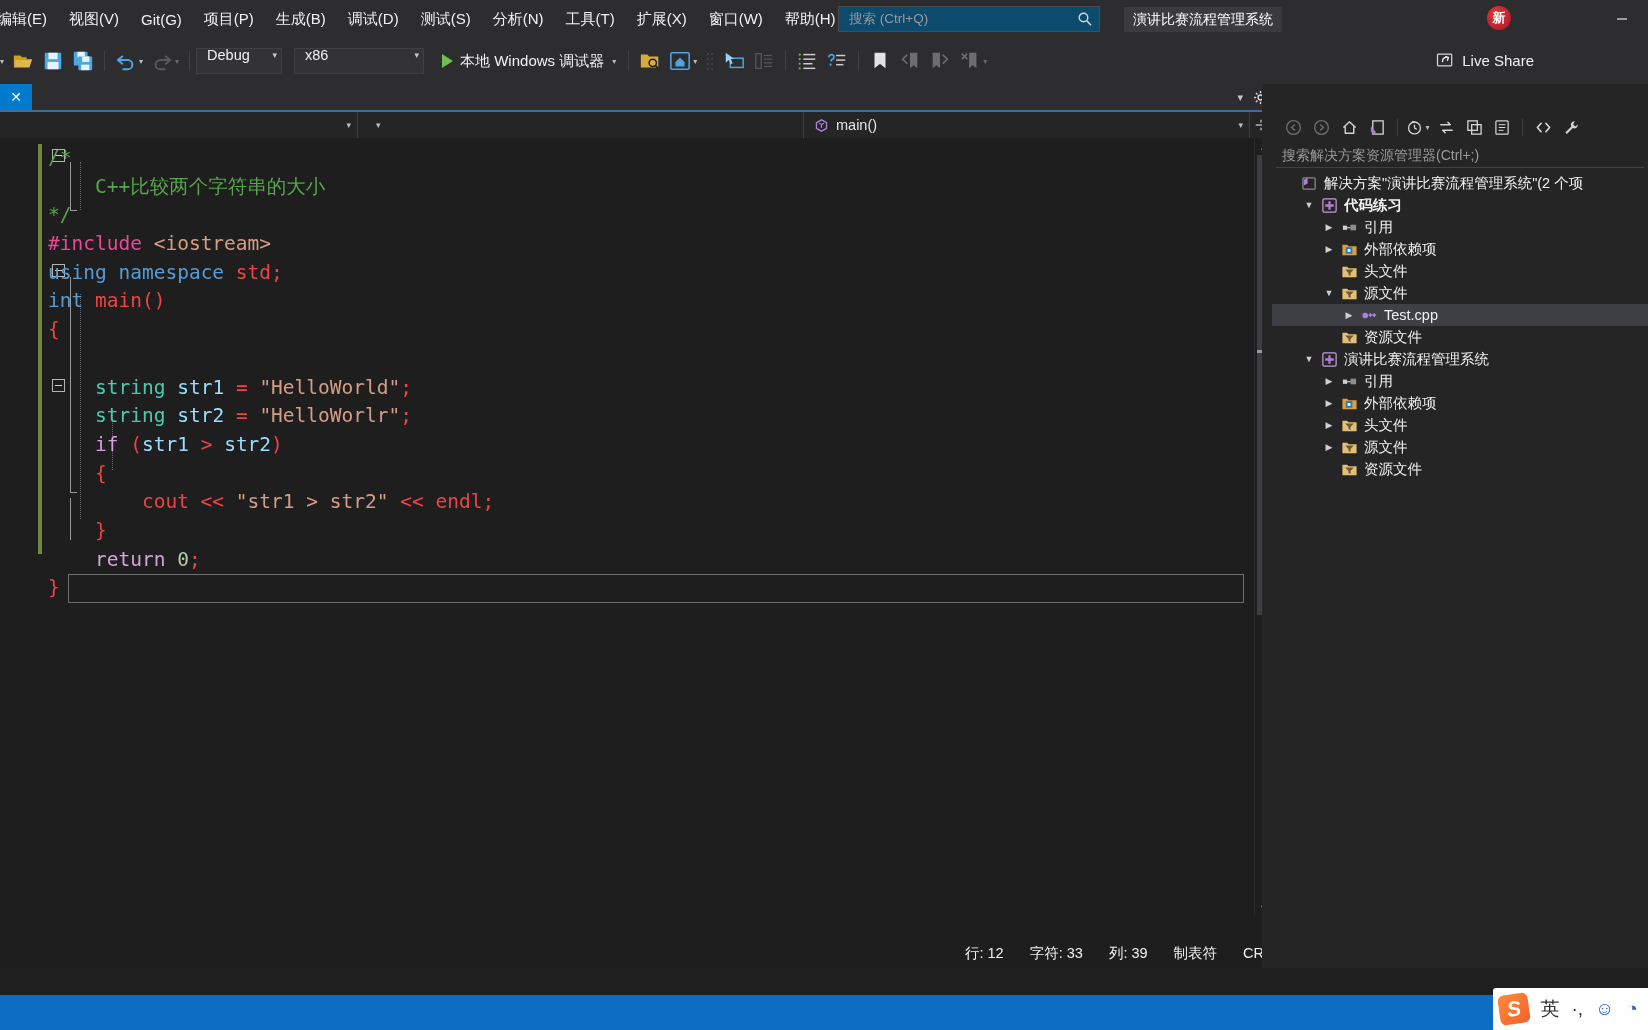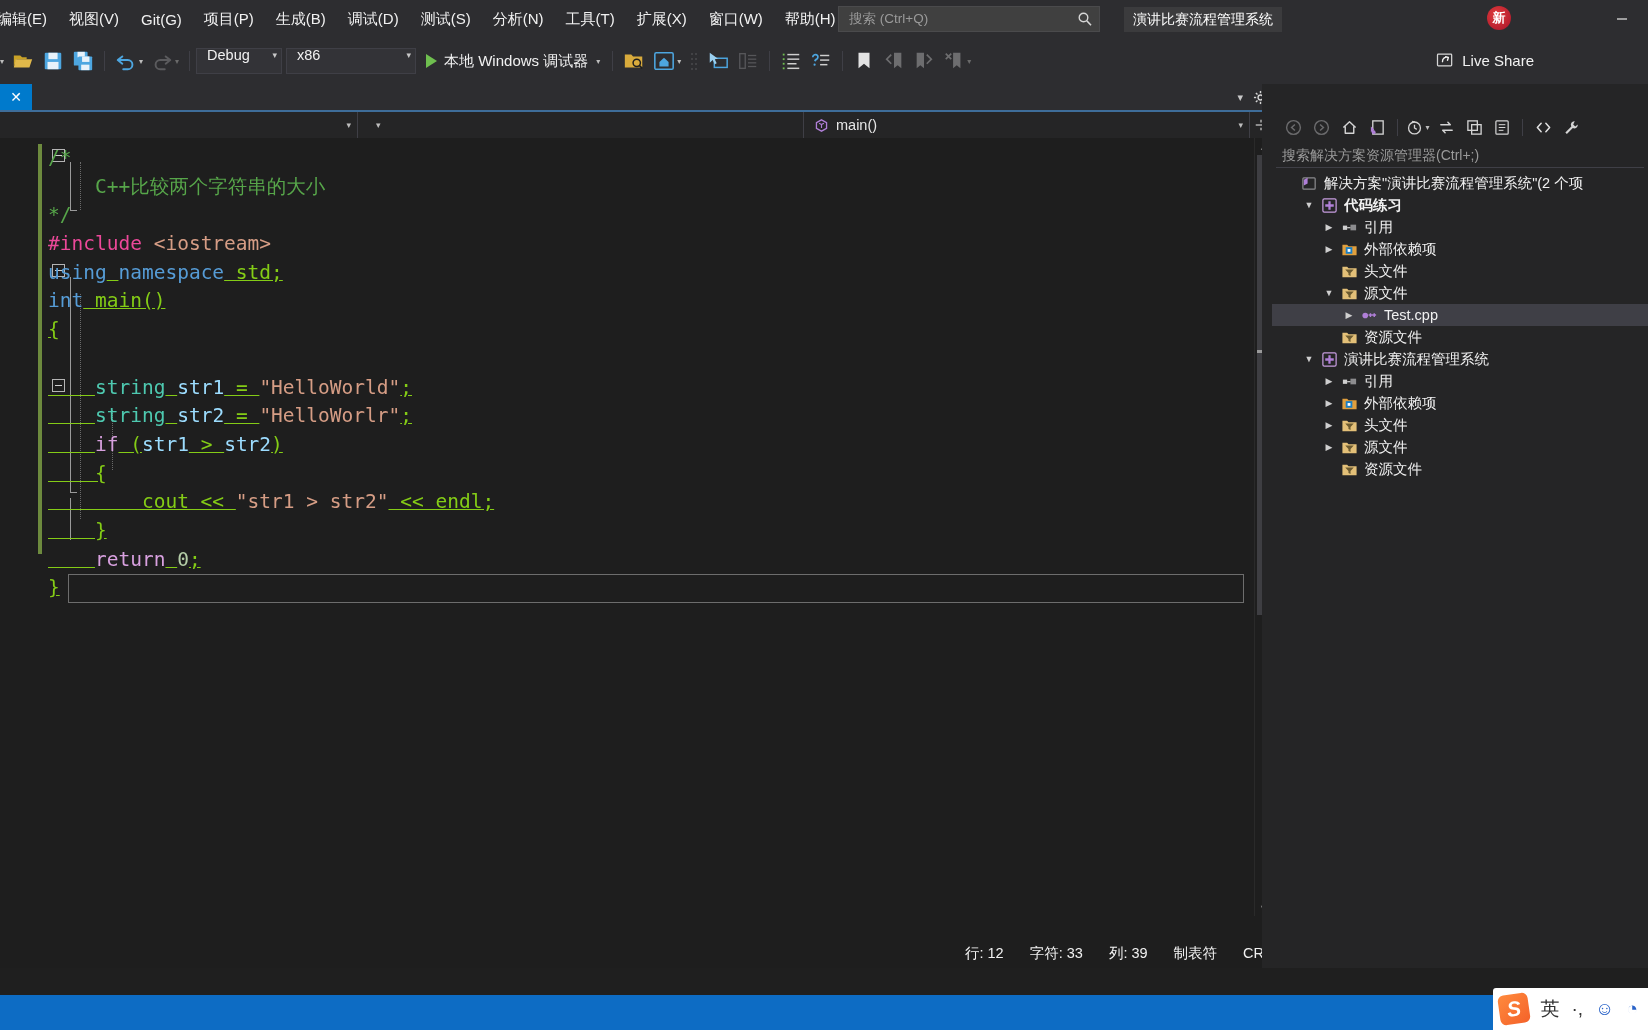--- a/index.html
+++ b/index.html
@@ -17,21 +17,21 @@
     position: absolute; top: 0; left: 0; width: 1648px; height: 38px;
     background: #2d2d30; display: flex; align-items: center;
   }
   .menu-items { display: flex; align-items: center; margin-left: -14px; }
   .menu-item {
     color: #f1f1f1; font-size: 15px; padding: 6px 11px; white-space: nowrap;
     cursor: default;
   }
   .qsearch {
     position: absolute; left: 838px; top: 6px; width: 262px; height: 26px;
-    background: #404040; border: 1px solid #4a4a4c;
+    background: #0c4a6e; border: 1px solid #4a4a4c;
     display: flex; align-items: center; padding: 0 6px 0 10px;
   }
   .qsearch-text { color: #9a9a9a; font-size: 13.5px; flex: 1; }
   .qsearch-ico { width: 16px; height: 16px; }
   .win-title {
     position: absolute; left: 1124px; top: 7px; height: 25px;
     background: #3b3b3d; color: #ffffff; font-size: 14px;
     display: flex; align-items: center; padding: 0 9px; white-space: nowrap;
     font-weight: 500;
   }
@@ -49,21 +49,21 @@
   .toolbar {
     position: absolute; top: 38px; left: 0; width: 1648px; height: 46px;
     background: #2d2d30; display: flex; align-items: center; padding-left: 0px;
   }
   .tb { display: flex; align-items: center; height: 32px; padding: 0 4px; }
   .tb-sep { width: 1px; height: 20px; background: #3f3f46; margin: 0 6px; }
   .tb-caret { font-size: 8px; color: #bdbdbd; margin-left: 2px; }
   .combo {
     height: 26px; background: #333337; border: 1px solid #3f3f46;
     color: #f1f1f1; font-size: 14.5px; display: flex; align-items: center;
-    padding: 0 4px 12px 10px; margin-right: 4px;
+    padding: 0 4px 12px 10px; margin-right: 12px;
   }
   .combo .cv { flex: 1; white-space: nowrap; }
   .combo .cc { font-size: 9px; color: #c8c8c8; padding-left: 10px; }
   .run-btn {
     display: flex; align-items: center; height: 30px; padding: 0 6px;
     color: #f1f1f1; font-size: 15px; white-space: nowrap;
   }
   .play-tri {
     width: 0; height: 0; border-left: 11px solid #6fbf4f;
     border-top: 7px solid transparent; border-bottom: 7px solid transparent;
@@ -125,21 +125,21 @@
   .ln { position: relative; height: 28.7px; white-space: pre; }
   .k-key { color: #569cd6; }
   .k-cmt { color: #57a64a; }
   .k-str { color: #d69d85; }
   .k-typ { color: #4ec9b0; }
   .k-var { color: #9cdcfe; }
   .k-pp  { color: #ec4899; }
   .k-inc { color: #d69d85; }
   .k-ctl { color: #d8a0df; }
   .k-num { color: #b5cea8; }
-  .k-pln { color: #84cc16; text-decoration: underline; }
+  .k-pln { color: #ef4444; }
 
   .cur-line {
     position: absolute; left: 68px; top: 436px; width: 1176px; height: 29px;
     border: 1px solid #6d6d6d; pointer-events: none;
   }
   .fold-box {
     position: absolute; width: 13px; height: 13px;
     border: 1px solid #b4b4b4; background: #1e1e1e;
   }
   .fold-box:after {

